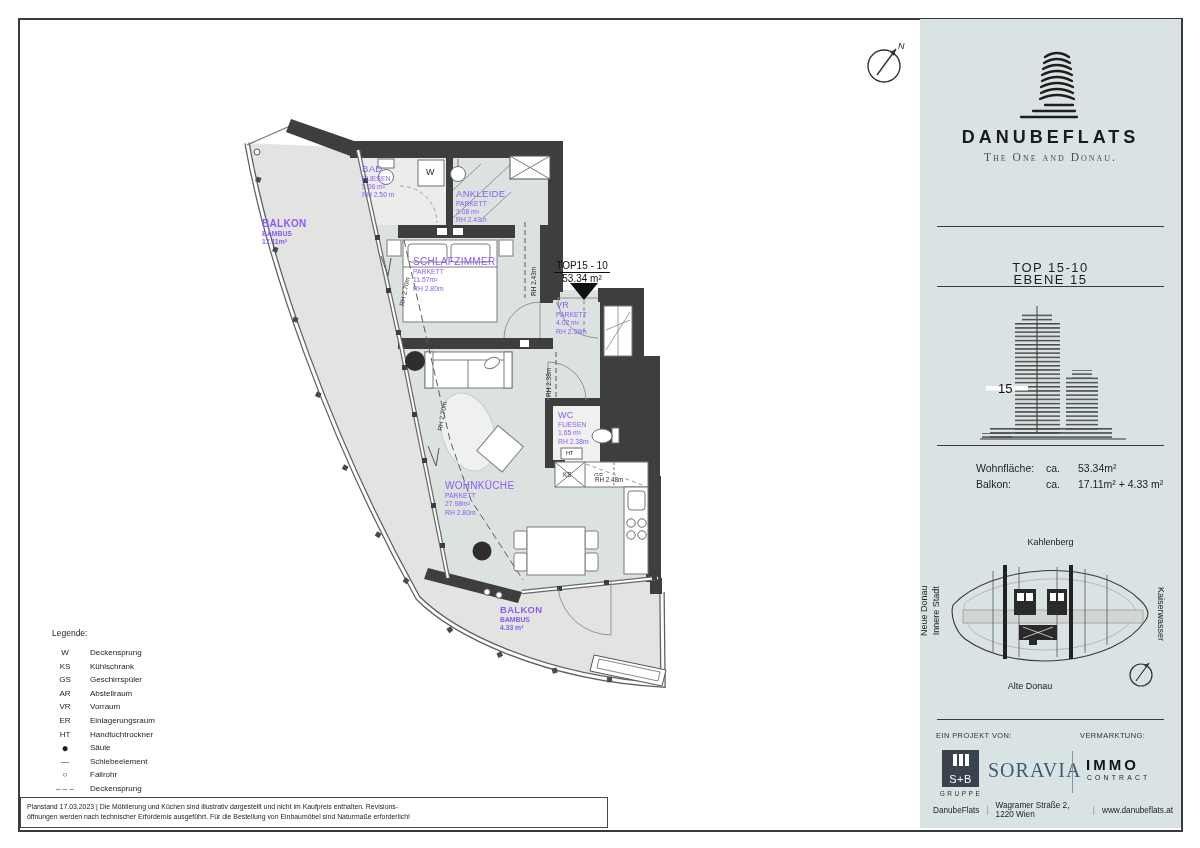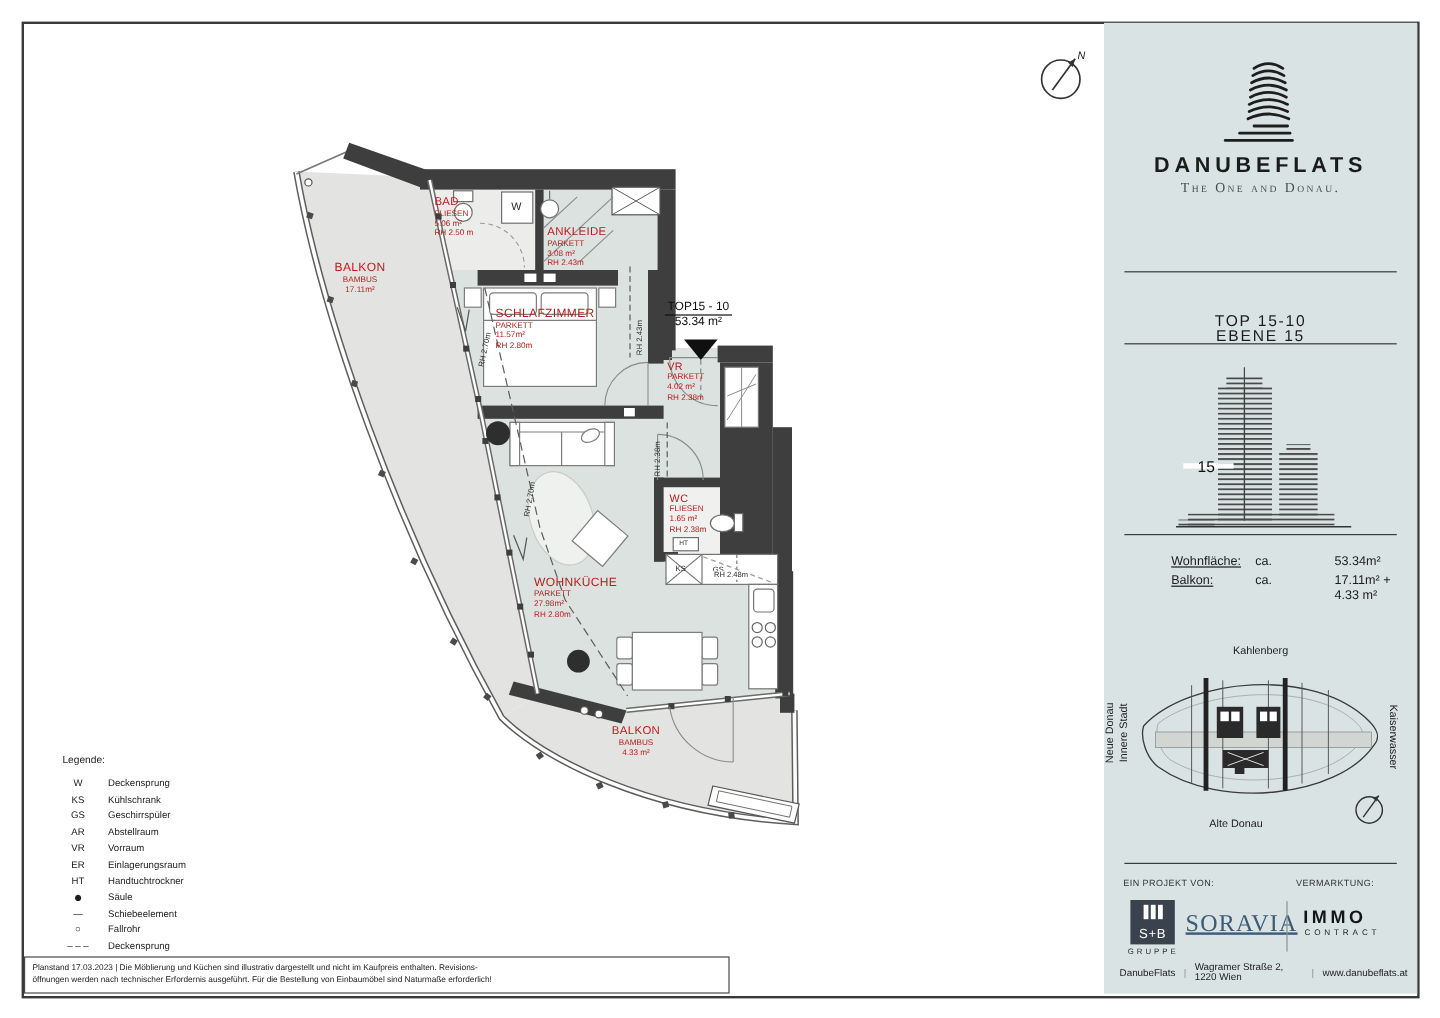--- a/index.html
+++ b/index.html
@@ -1,23 +1,23 @@
 <!DOCTYPE html>
 <html><head>
 <meta charset="utf-8">
 <style>
   html,body{margin:0;padding:0;background:#fff;}
   #page{position:relative;width:1200px;height:848px;background:#fff;overflow:hidden;
         font-family:"Liberation Sans", sans-serif;color:#1d1d1d;}
   #frame{position:absolute;left:18px;top:18px;width:1161px;height:810px;border:2.5px solid #3a3a3a;}
   
-  .lbl{position:absolute;line-height:1.22;color:#b91c1c;}
+  .lbl{position:absolute;line-height:1.22;color:#8b5cf6;}
   .lbl .rn{font-size:10px;letter-spacing:.3px;white-space:nowrap;}
   .lbl .rs{font-size:6.8px;white-space:nowrap;}
-  .lbl.center{text-align:center;}
+  .lbl.center{text-align:left;font-weight:bold;}
   .dim{position:absolute;font-size:6.5px;color:#2a2a2a;white-space:nowrap;transform-origin:0 0;}
   .tiny{position:absolute;font-size:6.3px;color:#2a2a2a;white-space:nowrap;}
   .callout{position:absolute;font-size:10px;color:#111;text-align:center;}
   .callout .u{border-bottom:1px solid #111;padding:0 2px 1px 2px;display:inline-block;}
   .north{position:absolute;font-size:9px;font-style:italic;color:#222;}
   
   #legend{position:absolute;left:52px;top:628px;font-size:8px;color:#1d1d1d;}
   #legend .t{font-size:8.5px;margin-bottom:10px;}
   #legend .row{display:flex;margin-bottom:4.6px;align-items:center;}
   #legend .sym{width:26px;text-align:center;flex:0 0 26px;}
@@ -39,31 +39,31 @@
   .sb-abs{position:absolute;}
   .hr{position:absolute;left:17px;width:227px;border-top:1.2px solid #3b3b3b;}
   #brandname{position:absolute;left:0;top:108px;width:261px;text-align:center;font-size:18px;
              font-weight:bold;letter-spacing:4px;color:#1b1b1b;}
   #tagline{position:absolute;left:0;top:132px;width:261px;text-align:center;
            font-family:"Liberation Serif", serif;font-variant:small-caps;font-size:11.5px;
            letter-spacing:2px;color:#4c4c4c;}
   .unitline{position:absolute;left:0;width:261px;text-align:center;font-size:13px;letter-spacing:1.5px;color:#1d1d1d;}
   #floor-num{position:absolute;left:78px;top:362px;font-size:13px;color:#111;}
   .arearow{position:absolute;left:56px;width:200px;font-size:10.5px;color:#1d1d1d;display:flex;}
-  .arearow .al{width:70px;text-decoration:underline;} .arearow .ac{width:32px;} .arearow .av{flex:1;margin-left:34px;}
+  .arearow .al{width:70px;} .arearow .ac{width:32px;} .arearow .av{flex:1;}
   .maplab{position:absolute;font-size:9px;color:#222;text-align:center;}
   .partlab{position:absolute;font-size:7.5px;letter-spacing:.4px;color:#333;}
   #sb-box{position:absolute;left:22px;top:731px;width:37px;height:37px;background:#3a424e;}
   #sb-box .bar{position:absolute;top:4px;width:3.5px;height:12px;background:#fff;}
   #sb-box .txt{position:absolute;left:0;bottom:2px;width:100%;text-align:center;color:#fff;
                font-size:11px;font-weight:normal;letter-spacing:.5px;}
   #sb-gruppe{position:absolute;left:18px;top:771px;width:46px;text-align:center;font-size:6.5px;
              letter-spacing:2.5px;color:#2e2e2e;}
   #soravia{position:absolute;left:68px;top:740px;font-family:"Liberation Serif", serif;
-           font-size:20px;letter-spacing:1px;color:#3d5a77;text-decoration:underline;}
+           font-size:20px;letter-spacing:1px;color:#3d5a77;}
   #part-divider{position:absolute;left:152px;top:732px;height:42px;border-left:1px solid #8a9494;}
   #immo-name{position:absolute;left:166px;top:737px;font-size:15px;font-weight:bold;letter-spacing:3px;color:#141414;}
   #immo-sub{position:absolute;left:167px;top:755px;font-size:6.8px;letter-spacing:3.2px;color:#222;}
   #sb-footer{position:absolute;left:13px;top:782px;width:240px;font-size:8.2px;color:#222;
              display:flex;align-items:center;}
   #sb-footer .sep{color:#8a9494;margin:0 7px;}
   svg{display:block;}
 </style>
 </head>
 <body>
@@ -292,21 +292,21 @@
     <div class="rs">RH 2.43m</div>
   </div>
 
   <div class="lbl" style="left:413px;top:256px;">
     <div class="rn">SCHLAFZIMMER</div>
     <div class="rs">PARKETT</div>
     <div class="rs">11.57m²</div>
     <div class="rs">RH 2.80m</div>
   </div>
 
-  <div class="callout" style="left:544px;top:250px;width:76px;">
+  <div class="callout" style="left:544px;top:260px;width:76px;">
     <span class="u">TOP15 - 10</span><br>
     <span>53.34 m²</span>
   </div>
 
   <div class="lbl" style="left:556px;top:300px;">
     <div class="rn" style="font-size:9px">VR</div>
     <div class="rs">PARKETT</div>
     <div class="rs">4.02 m²</div>
     <div class="rs">RH 2.38m</div>
   </div>

